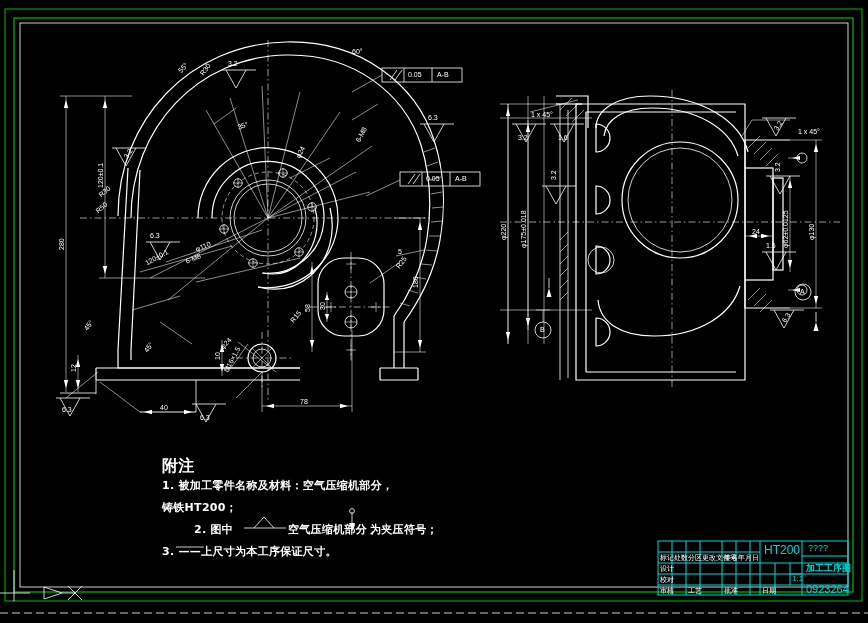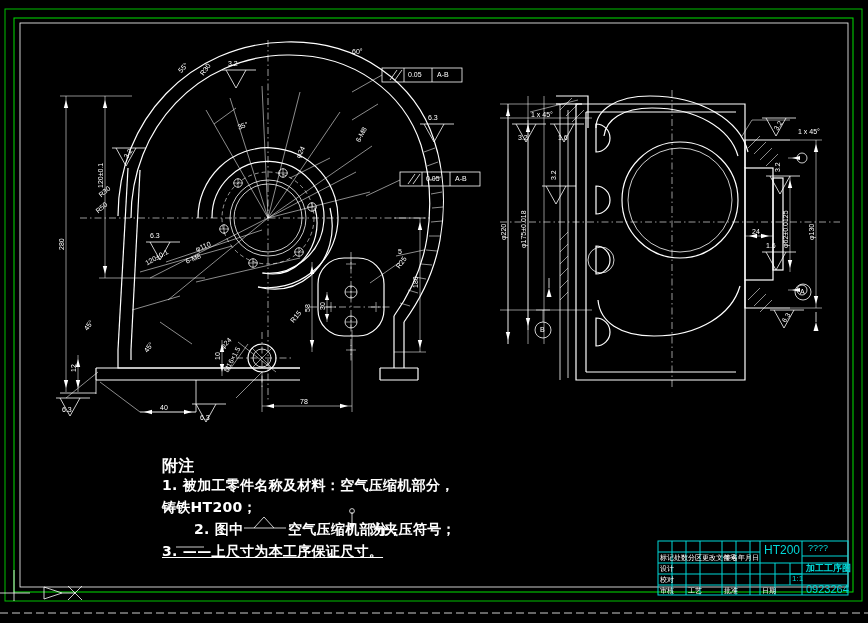--- a/index.html
+++ b/index.html
@@ -13,21 +13,21 @@
   .grn2{stroke:#00e000;fill:none;stroke-width:1;}
   .cyn{stroke:#00d8d8;fill:none;stroke-width:1;}
   .thin{stroke:#ffffff;fill:none;stroke-width:0.55;}
   .dash{stroke:#ffffff;fill:none;stroke-width:0.6;stroke-dasharray:7 3 1.5 3;}
   .dash2{stroke:#ffffff;fill:none;stroke-width:0.6;stroke-dasharray:4 3;}
   .dashb{stroke:#ffffff;fill:none;stroke-width:0.8;stroke-dasharray:8 4;}
   .fillw{fill:#ffffff;stroke:none;}
   text{fill:#ffffff;font-family:"Liberation Sans","DejaVu Sans",sans-serif;
        font-size:7px;dominant-baseline:middle;}
   text.cy{fill:#00d8d8;}
-  .note{position:absolute;color:#ffffff;font-size:14px;line-height:21px;
+  .note{position:absolute;color:#ffffff;font-size:11px;line-height:21px;
         font-family:"DejaVu Sans","Liberation Sans",sans-serif;font-weight:bold;
         white-space:nowrap;letter-spacing:0.3px;}
 </style>
 </head>
 <body>
 
 <div id="root">
 
 <svg width="868" height="623">
 
@@ -516,15 +516,15 @@
   </g>
 
 </svg>
 
 <div class="note" style="left:162px;top:455px;font-size:16px;">附注</div>
 <div class="note" style="left:162px;top:475px;">1. 被加工零件名称及材料：空气压缩机部分，</div>
 <div class="note" style="left:162px;top:497px;">铸铁HT200；</div>
 <div class="note" style="left:162px;top:519px;margin-left:32px;">2. 图中</div>
 <div class="note" style="left:288px;top:519px;">空气压缩机部分，</div>
 <div class="note" style="left:370px;top:519px;">为夹压符号；</div>
-<div class="note" style="left:162px;top:541px;text-decoration:underline;">3. ——上尺寸为本工序保证尺寸。</div>
+<div class="note" style="left:162px;top:541px;">3. ——上尺寸为本工序保证尺寸。</div>
 
 </div>
 
 </body></html>

